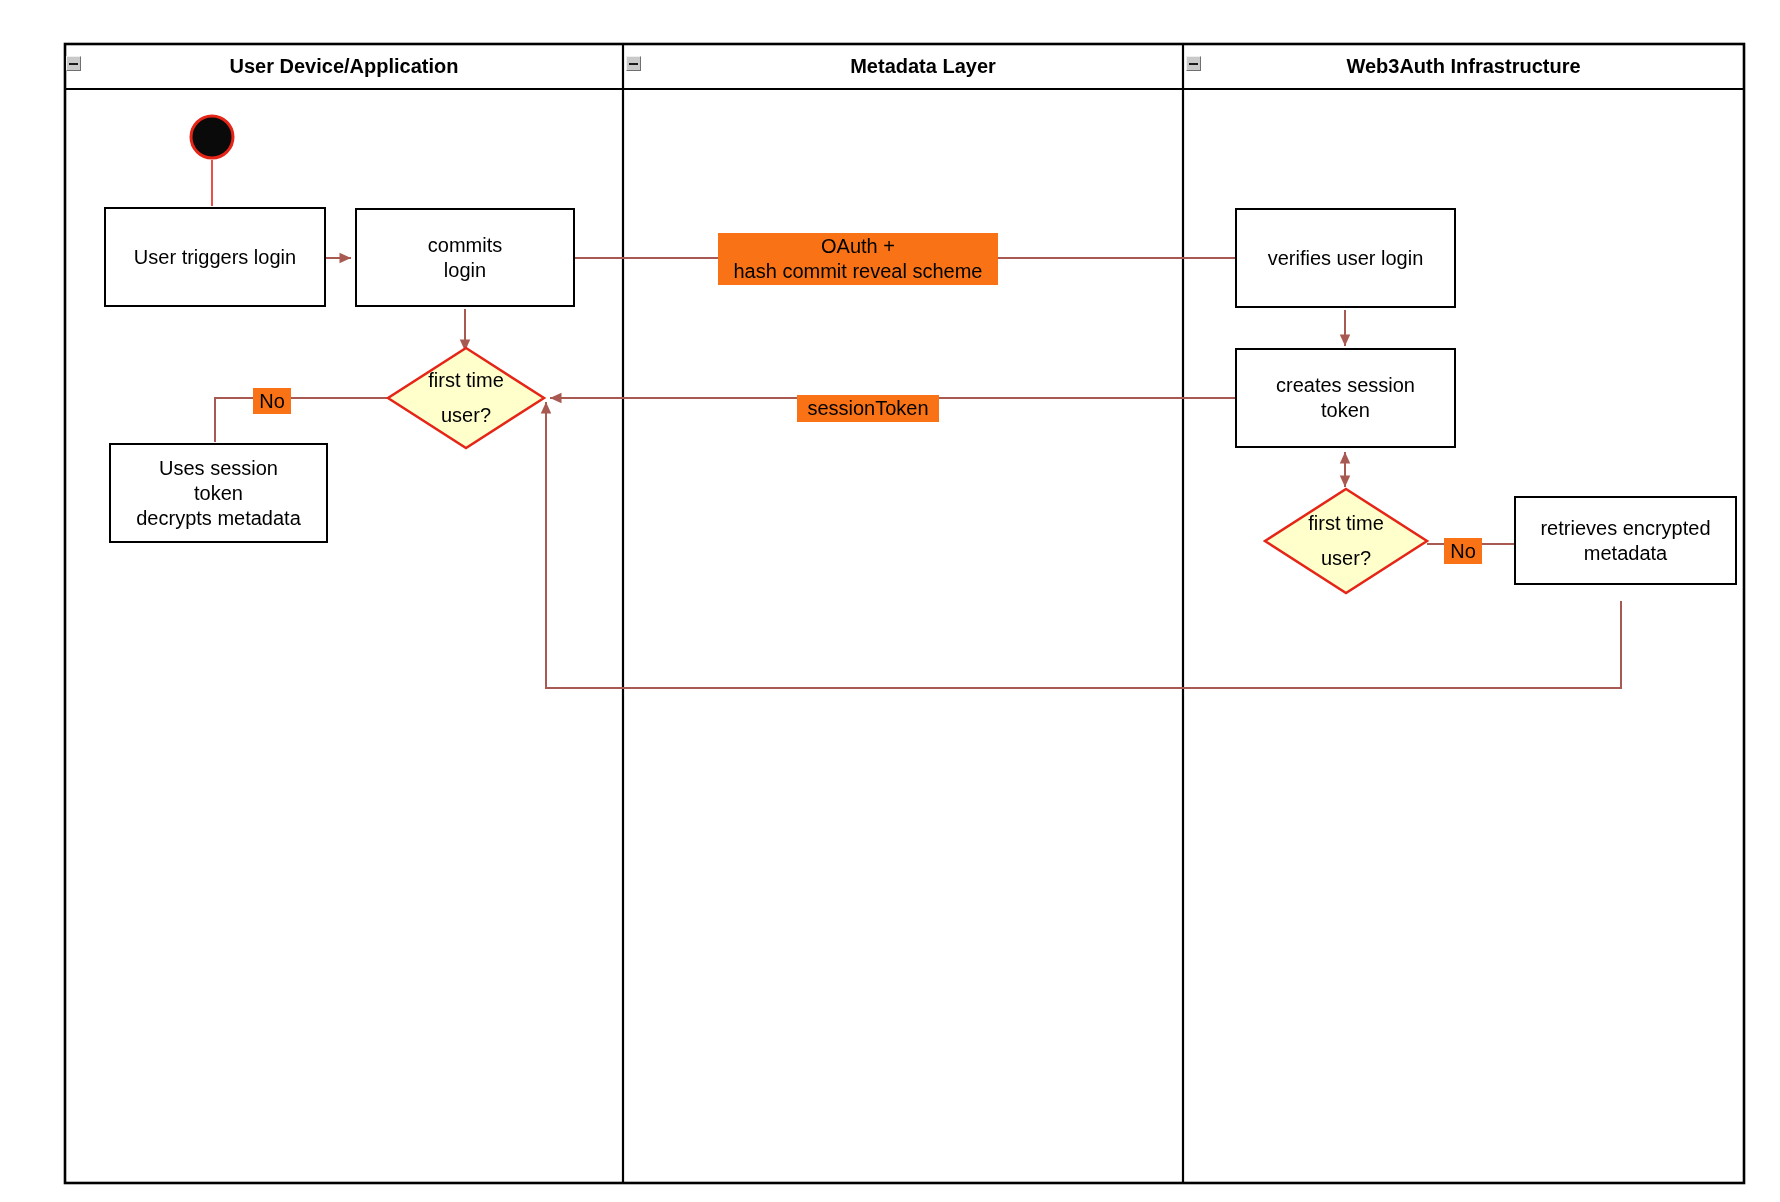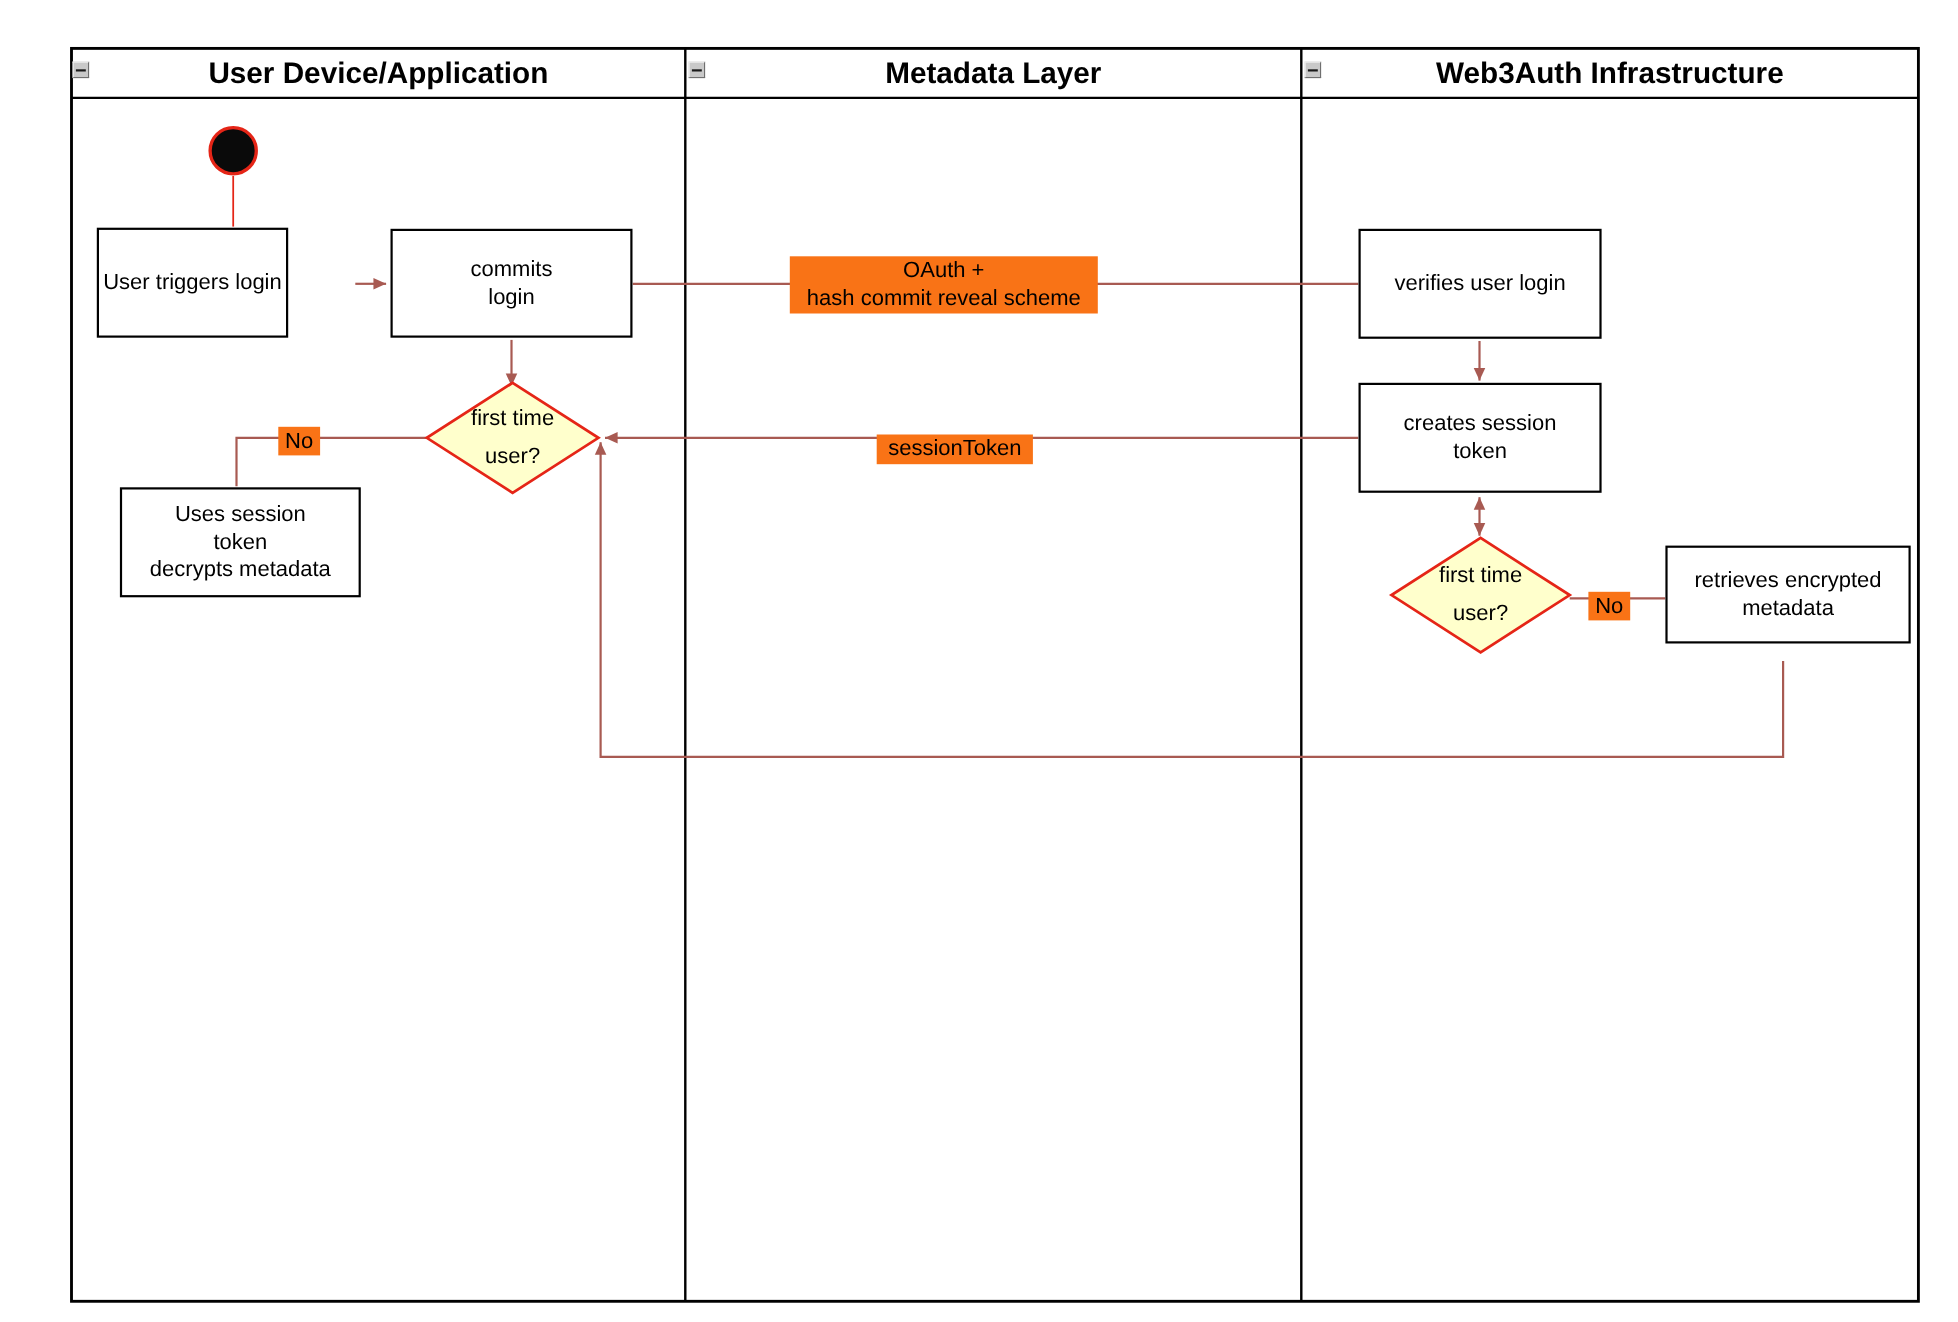--- a/index.html
+++ b/index.html
@@ -21,21 +21,21 @@
     width: 1780px;
     height: 1202px;
   }
   .lane-title {
     position: absolute;
     top: 44px;
     height: 45px;
     display: flex;
     align-items: center;
     justify-content: center;
-    font-size: 27px;
+    font-size: 20px;
     font-weight: 700;
     color: #000000;
   }
   .collapse-btn {
     position: absolute;
     top: 56px;
     width: 15px;
     height: 15px;
     background: #c9c9c9;
     border: 1px solid;
@@ -118,34 +118,34 @@
     <path d="M1345,452 L1345,487" fill="none" stroke="#a85a52" stroke-width="2" marker-start="url(#arrow)" marker-end="url(#arrow)"></path>
     <path d="M1427,544 L1514,544" fill="none" stroke="#a85a52" stroke-width="2"></path>
     <path d="M1621,601 L1621,688 L546,688 L546,402" fill="none" stroke="#a85a52" stroke-width="2" marker-end="url(#arrow)"></path>
 
     <circle cx="212" cy="137" r="21" fill="#0a0a0a" stroke="#e52517" stroke-width="3"></circle>
     <polygon points="466,348 544,398 466,448 388,398" fill="#ffffcc" stroke="#e52517" stroke-width="2.5" stroke-linejoin="miter"></polygon>
     <polygon points="1346,489 1427,541 1346,593 1265,541" fill="#ffffcc" stroke="#e52517" stroke-width="2.5" stroke-linejoin="miter"></polygon>
   </svg>
 
   <div class="lane-title" style="left:65px; width:558px;">User Device/Application</div>
-  <div class="lane-title" style="left:623px; width:560px;">Metadata Layer</div>
+  <div class="lane-title" style="left:623px; width:560px;padding-left:20px;">Metadata Layer</div>
   <div class="lane-title" style="left:1183px; width:561px;">Web3Auth Infrastructure</div>
 
   <div class="collapse-btn" style="left:66px;">
     <span class="minus-glyph"></span>
   </div>
   <div class="collapse-btn" style="left:626px;">
     <span class="minus-glyph"></span>
   </div>
   <div class="collapse-btn" style="left:1186px;">
     <span class="minus-glyph"></span>
   </div>
 
-  <div class="action-box" style="left:88px; top:207px; width:174px; height:100px;">
+  <div class="action-box" style="left:104px; top:207px; width:222px; height:100px;">
     <span>User triggers login</span>
   </div>
   <div class="action-box" style="left:355px; top:208px; width:220px; height:99px;align-items:center;">
     <span>commits
 login</span>
   </div>
   <div class="action-box" style="left:109px; top:443px; width:219px; height:100px;">
     <span>Uses session
 token
 decrypts metadata</span>

